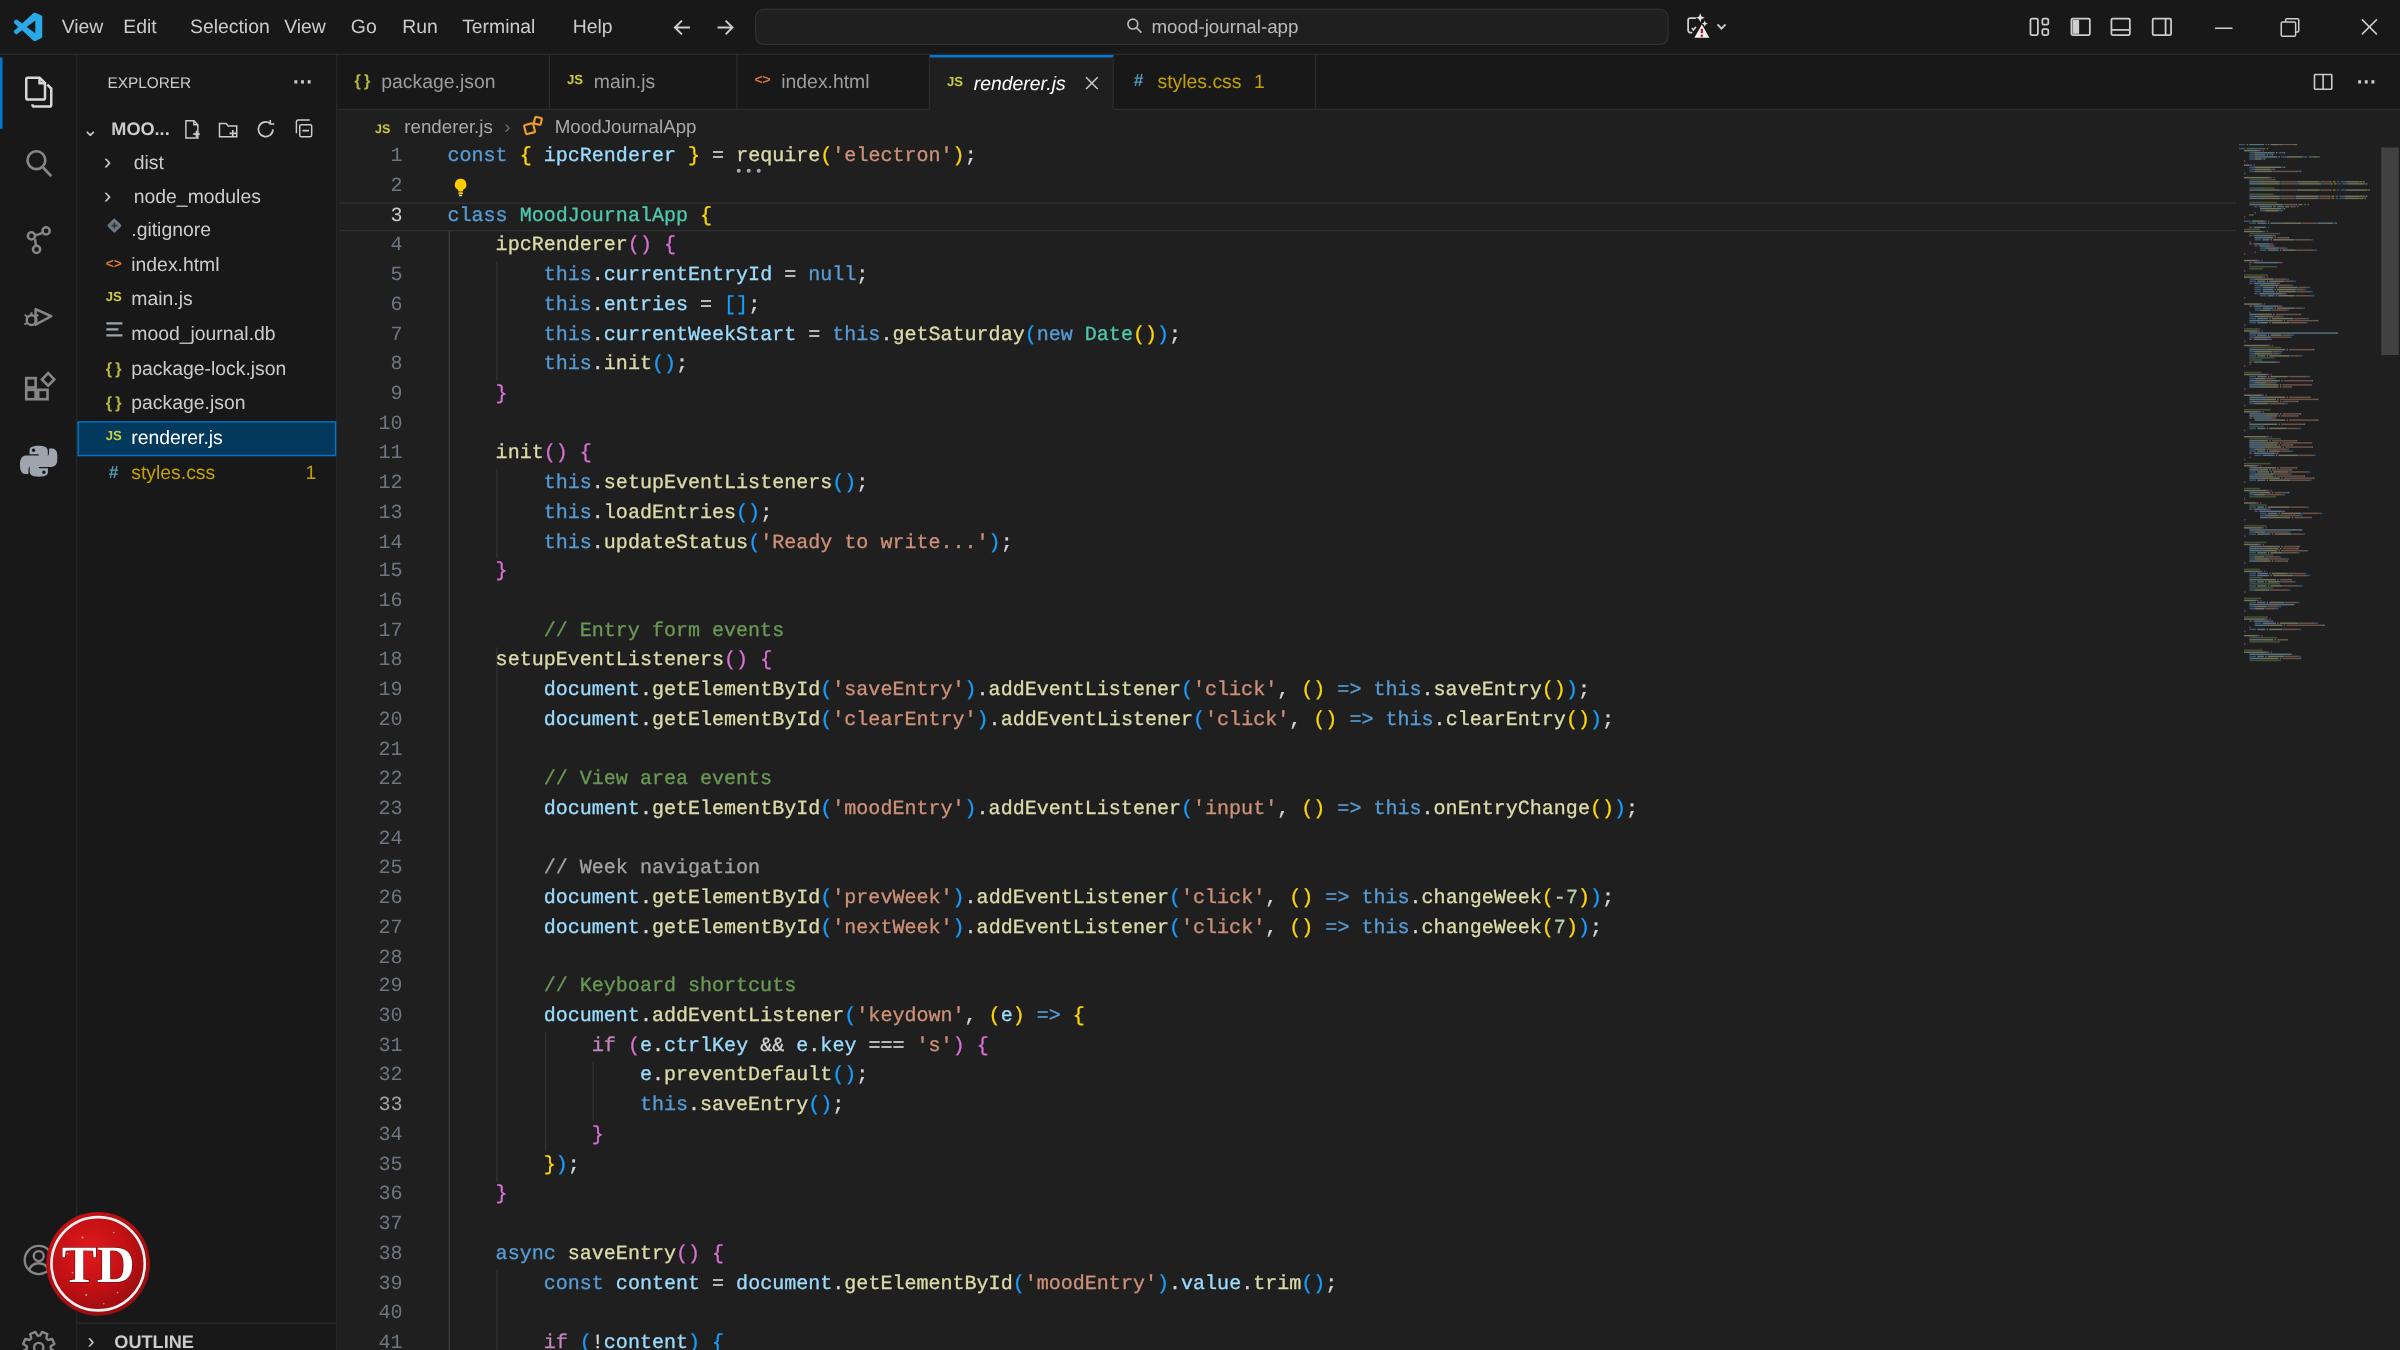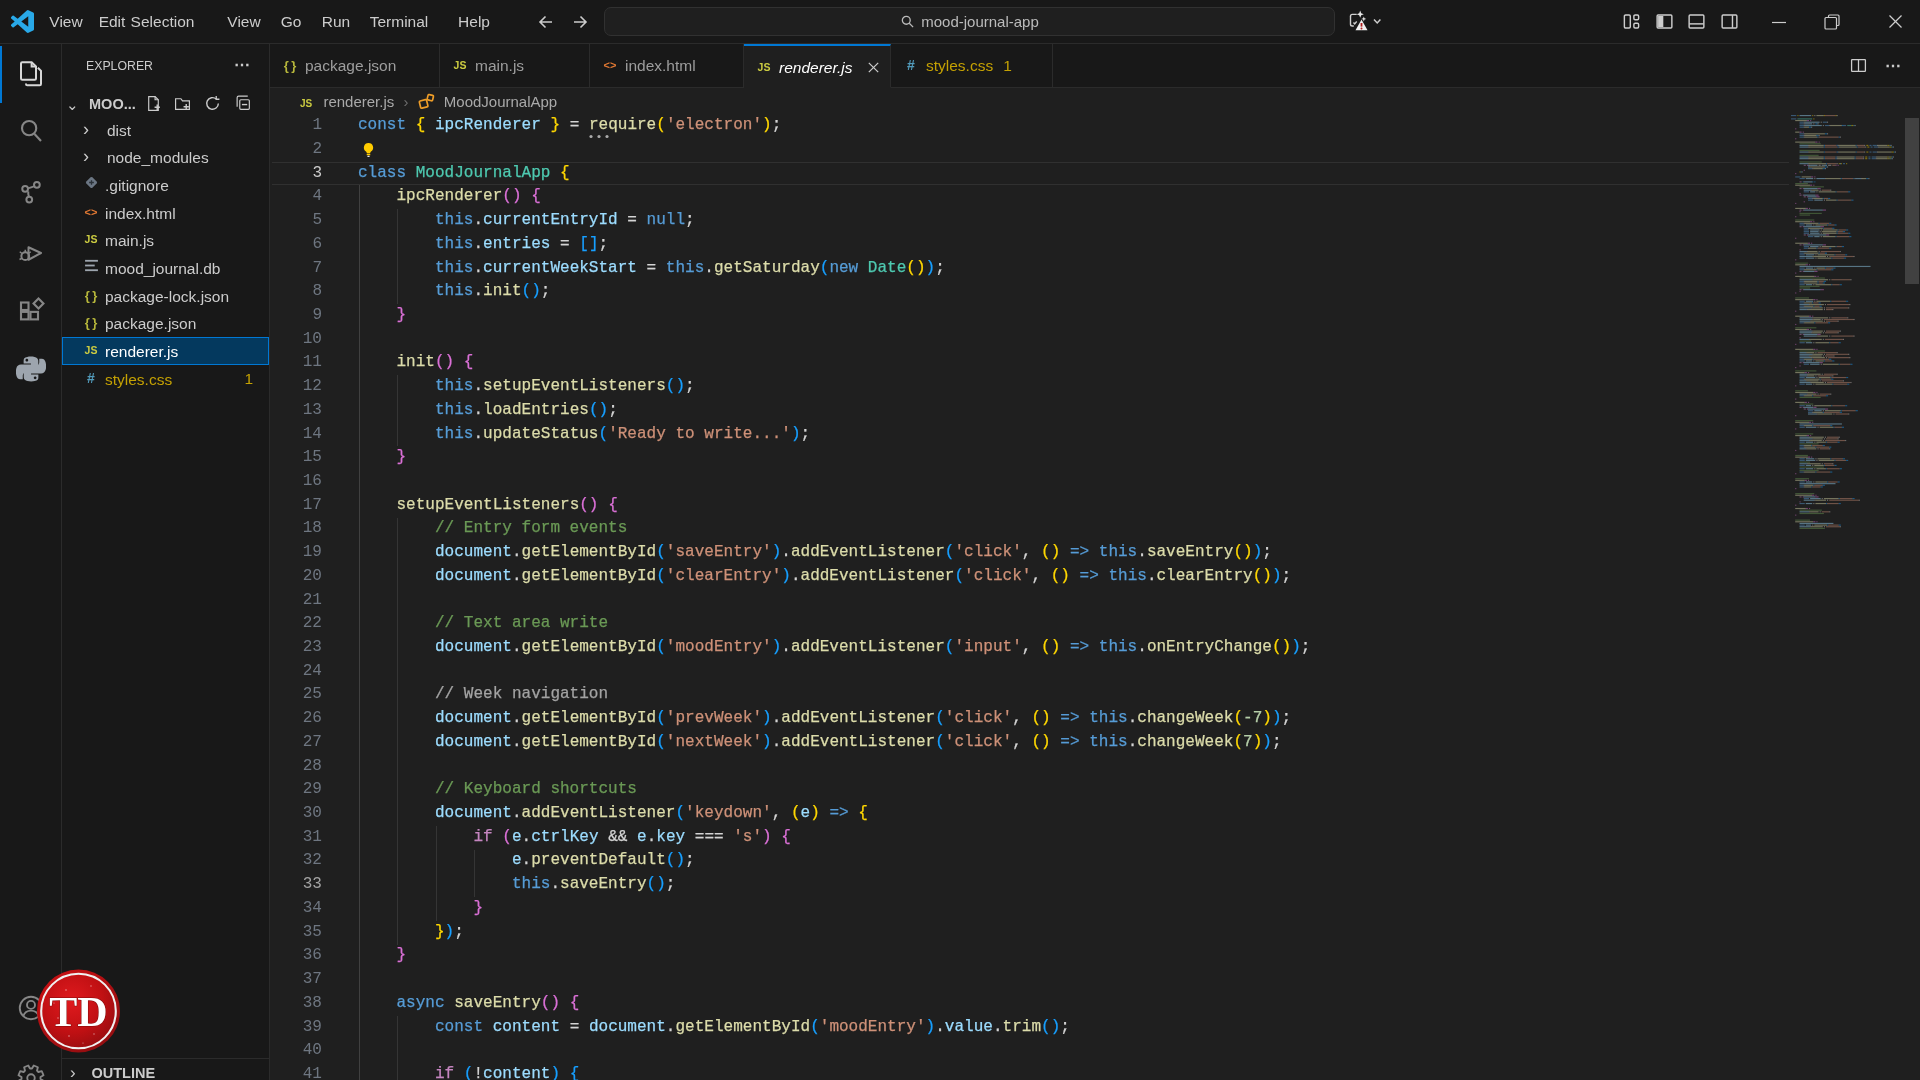--- a/index.html
+++ b/index.html
@@ -41,21 +41,21 @@
 #vscroll { position:absolute; left:1905px; top:118px; width:14px; height:166px; background:rgba(121,121,121,0.38); }
 </style></head>
 <body>
 
 <div id="titlebar">
   <div class="abs" style="left:11px;top:10px;"><svg width="23" height="23" viewBox="0 0 100 100">
         <path fill="#29a9e8" d="M96.5 10.7 75.8.8a6.2 6.2 0 0 0-7.1 1.2L29.1 38.2 11.8 25.1a4.2 4.2 0 0 0-5.3.2L1 30.4a4.2 4.2 0 0 0 0 6.2L16 50 1 63.4a4.2 4.2 0 0 0 0 6.2l5.5 5a4.2 4.2 0 0 0 5.3.2l17.3-13.1 39.6 36.2a6.2 6.2 0 0 0 7.1 1.2l20.7-10a6.2 6.2 0 0 0 3.5-5.6V16.3a6.2 6.2 0 0 0-3.5-5.6zM75 72.3 44.9 50 75 27.7v44.6z"></path>
       </svg></div>
   <div class="menu" style="left:47px;  width:38px;text-align:center;">View</div>
   <div class="menu" style="left:92px;  width:40px;text-align:center;">Edit</div>
-  <div class="menu" style="left:125px; width:75px;text-align:center;">Selection</div>
+  <div class="menu" style="left:152px; width:75px;text-align:left;">Selection</div>
   <div class="menu" style="left:222px; width:44px;text-align:center;">View</div>
   <div class="menu" style="left:275px; width:32px;text-align:center;">Go</div>
   <div class="menu" style="left:317px; width:38px;text-align:center;">Run</div>
   <div class="menu" style="left:364px; width:70px;text-align:center;">Terminal</div>
   <div class="menu" style="left:446px; width:44px;text-align:right;">Help</div>
 
   <svg class="abs" style="left:536px;top:12px" width="20" height="20" viewBox="0 0 20 20" fill="none" stroke="#cccccc" stroke-width="1.6">
       <path d="M16 10H4.5M9.5 4.5 4 10l5.5 5.5"></path>
     </svg>
   <svg class="abs" style="left:570px;top:12px" width="20" height="20" viewBox="0 0 20 20" fill="none" stroke="#cccccc" stroke-width="1.6">
@@ -307,26 +307,26 @@
     <div class="cl"><span style="color:#D4D4D4">        </span><span style="color:#569CD6">this</span><span style="color:#D4D4D4">.</span><span style="color:#9CDCFE">currentWeekStart</span><span style="color:#D4D4D4"> = </span><span style="color:#569CD6">this</span><span style="color:#D4D4D4">.</span><span style="color:#DCDCAA">getSaturday</span><span style="color:#179FFF">(</span><span style="color:#569CD6">new</span><span style="color:#D4D4D4"> </span><span style="color:#4EC9B0">Date</span><span style="color:#FFD700">()</span><span style="color:#179FFF">)</span><span style="color:#D4D4D4">;</span></div>
     <div class="cl"><span style="color:#D4D4D4">        </span><span style="color:#569CD6">this</span><span style="color:#D4D4D4">.</span><span style="color:#DCDCAA">init</span><span style="color:#179FFF">()</span><span style="color:#D4D4D4">;</span></div>
     <div class="cl"><span style="color:#D4D4D4">    </span><span style="color:#DA70D6">}</span></div>
     <div class="cl"></div>
     <div class="cl"><span style="color:#D4D4D4">    </span><span style="color:#DCDCAA">init</span><span style="color:#DA70D6">()</span><span style="color:#D4D4D4"> </span><span style="color:#DA70D6">{</span></div>
     <div class="cl"><span style="color:#D4D4D4">        </span><span style="color:#569CD6">this</span><span style="color:#D4D4D4">.</span><span style="color:#DCDCAA">setupEventListeners</span><span style="color:#179FFF">()</span><span style="color:#D4D4D4">;</span></div>
     <div class="cl"><span style="color:#D4D4D4">        </span><span style="color:#569CD6">this</span><span style="color:#D4D4D4">.</span><span style="color:#DCDCAA">loadEntries</span><span style="color:#179FFF">()</span><span style="color:#D4D4D4">;</span></div>
     <div class="cl"><span style="color:#D4D4D4">        </span><span style="color:#569CD6">this</span><span style="color:#D4D4D4">.</span><span style="color:#DCDCAA">updateStatus</span><span style="color:#179FFF">(</span><span style="color:#CE9178">'Ready to write...'</span><span style="color:#179FFF">)</span><span style="color:#D4D4D4">;</span></div>
     <div class="cl"><span style="color:#D4D4D4">    </span><span style="color:#DA70D6">}</span></div>
     <div class="cl"></div>
+    <div class="cl"><span style="color:#D4D4D4">        </span><span style="color:#6A9955">// Entry form events</span></div>
     <div class="cl"><span style="color:#D4D4D4">    </span><span style="color:#DCDCAA">setupEventListeners</span><span style="color:#DA70D6">()</span><span style="color:#D4D4D4"> </span><span style="color:#DA70D6">{</span></div>
-    <div class="cl"><span style="color:#D4D4D4">        </span><span style="color:#6A9955">// Entry form events</span></div>
     <div class="cl"><span style="color:#D4D4D4">        </span><span style="color:#9CDCFE">document</span><span style="color:#D4D4D4">.</span><span style="color:#DCDCAA">getElementById</span><span style="color:#179FFF">(</span><span style="color:#CE9178">'saveEntry'</span><span style="color:#179FFF">)</span><span style="color:#D4D4D4">.</span><span style="color:#DCDCAA">addEventListener</span><span style="color:#179FFF">(</span><span style="color:#CE9178">'click'</span><span style="color:#D4D4D4">, </span><span style="color:#FFD700">()</span><span style="color:#D4D4D4"> </span><span style="color:#569CD6">=&gt;</span><span style="color:#D4D4D4"> </span><span style="color:#569CD6">this</span><span style="color:#D4D4D4">.</span><span style="color:#DCDCAA">saveEntry</span><span style="color:#FFD700">()</span><span style="color:#179FFF">)</span><span style="color:#D4D4D4">;</span></div>
     <div class="cl"><span style="color:#D4D4D4">        </span><span style="color:#9CDCFE">document</span><span style="color:#D4D4D4">.</span><span style="color:#DCDCAA">getElementById</span><span style="color:#179FFF">(</span><span style="color:#CE9178">'clearEntry'</span><span style="color:#179FFF">)</span><span style="color:#D4D4D4">.</span><span style="color:#DCDCAA">addEventListener</span><span style="color:#179FFF">(</span><span style="color:#CE9178">'click'</span><span style="color:#D4D4D4">, </span><span style="color:#FFD700">()</span><span style="color:#D4D4D4"> </span><span style="color:#569CD6">=&gt;</span><span style="color:#D4D4D4"> </span><span style="color:#569CD6">this</span><span style="color:#D4D4D4">.</span><span style="color:#DCDCAA">clearEntry</span><span style="color:#FFD700">()</span><span style="color:#179FFF">)</span><span style="color:#D4D4D4">;</span></div>
     <div class="cl"></div>
-    <div class="cl"><span style="color:#D4D4D4">        </span><span style="color:#6A9955">// Text area write</span></div>
+    <div class="cl"><span style="color:#D4D4D4">        </span><span style="color:#6A9955">// View area events</span></div>
     <div class="cl"><span style="color:#D4D4D4">        </span><span style="color:#9CDCFE">document</span><span style="color:#D4D4D4">.</span><span style="color:#DCDCAA">getElementById</span><span style="color:#179FFF">(</span><span style="color:#CE9178">'moodEntry'</span><span style="color:#179FFF">)</span><span style="color:#D4D4D4">.</span><span style="color:#DCDCAA">addEventListener</span><span style="color:#179FFF">(</span><span style="color:#CE9178">'input'</span><span style="color:#D4D4D4">, </span><span style="color:#FFD700">()</span><span style="color:#D4D4D4"> </span><span style="color:#569CD6">=&gt;</span><span style="color:#D4D4D4"> </span><span style="color:#569CD6">this</span><span style="color:#D4D4D4">.</span><span style="color:#DCDCAA">onEntryChange</span><span style="color:#FFD700">()</span><span style="color:#179FFF">)</span><span style="color:#D4D4D4">;</span></div>
     <div class="cl"></div>
     <div class="cl"><span style="color:#D4D4D4">        </span><span style="color:#a3a3a3">// Week navigation</span></div>
     <div class="cl"><span style="color:#D4D4D4">        </span><span style="color:#9CDCFE">document</span><span style="color:#D4D4D4">.</span><span style="color:#DCDCAA">getElementById</span><span style="color:#179FFF">(</span><span style="color:#CE9178">'prevWeek'</span><span style="color:#179FFF">)</span><span style="color:#D4D4D4">.</span><span style="color:#DCDCAA">addEventListener</span><span style="color:#179FFF">(</span><span style="color:#CE9178">'click'</span><span style="color:#D4D4D4">, </span><span style="color:#FFD700">()</span><span style="color:#D4D4D4"> </span><span style="color:#569CD6">=&gt;</span><span style="color:#D4D4D4"> </span><span style="color:#569CD6">this</span><span style="color:#D4D4D4">.</span><span style="color:#DCDCAA">changeWeek</span><span style="color:#FFD700">(</span><span style="color:#B5CEA8">-7</span><span style="color:#FFD700">)</span><span style="color:#179FFF">)</span><span style="color:#D4D4D4">;</span></div>
     <div class="cl"><span style="color:#D4D4D4">        </span><span style="color:#9CDCFE">document</span><span style="color:#D4D4D4">.</span><span style="color:#DCDCAA">getElementById</span><span style="color:#179FFF">(</span><span style="color:#CE9178">'nextWeek'</span><span style="color:#179FFF">)</span><span style="color:#D4D4D4">.</span><span style="color:#DCDCAA">addEventListener</span><span style="color:#179FFF">(</span><span style="color:#CE9178">'click'</span><span style="color:#D4D4D4">, </span><span style="color:#FFD700">()</span><span style="color:#D4D4D4"> </span><span style="color:#569CD6">=&gt;</span><span style="color:#D4D4D4"> </span><span style="color:#569CD6">this</span><span style="color:#D4D4D4">.</span><span style="color:#DCDCAA">changeWeek</span><span style="color:#FFD700">(</span><span style="color:#B5CEA8">7</span><span style="color:#FFD700">)</span><span style="color:#179FFF">)</span><span style="color:#D4D4D4">;</span></div>
     <div class="cl"></div>
     <div class="cl"><span style="color:#D4D4D4">        </span><span style="color:#6A9955">// Keyboard shortcuts</span></div>
     <div class="cl"><span style="color:#D4D4D4">        </span><span style="color:#9CDCFE">document</span><span style="color:#D4D4D4">.</span><span style="color:#DCDCAA">addEventListener</span><span style="color:#179FFF">(</span><span style="color:#CE9178">'keydown'</span><span style="color:#D4D4D4">, </span><span style="color:#FFD700">(</span><span style="color:#9CDCFE">e</span><span style="color:#FFD700">)</span><span style="color:#D4D4D4"> </span><span style="color:#569CD6">=&gt;</span><span style="color:#D4D4D4"> </span><span style="color:#FFD700">{</span></div>
     <div class="cl"><span style="color:#D4D4D4">            </span><span style="color:#C586C0">if</span><span style="color:#D4D4D4"> </span><span style="color:#DA70D6">(</span><span style="color:#9CDCFE">e</span><span style="color:#D4D4D4">.</span><span style="color:#9CDCFE">ctrlKey</span><span style="color:#D4D4D4"> </span><span style="color:#D4D4D4">&amp;&amp;</span><span style="color:#D4D4D4"> </span><span style="color:#9CDCFE">e</span><span style="color:#D4D4D4">.</span><span style="color:#9CDCFE">key</span><span style="color:#D4D4D4"> </span><span style="color:#D4D4D4">===</span><span style="color:#D4D4D4"> </span><span style="color:#CE9178">'s'</span><span style="color:#DA70D6">)</span><span style="color:#D4D4D4"> </span><span style="color:#DA70D6">{</span></div>
     <div class="cl"><span style="color:#D4D4D4">                </span><span style="color:#9CDCFE">e</span><span style="color:#D4D4D4">.</span><span style="color:#DCDCAA">preventDefault</span><span style="color:#179FFF">()</span><span style="color:#D4D4D4">;</span></div>

